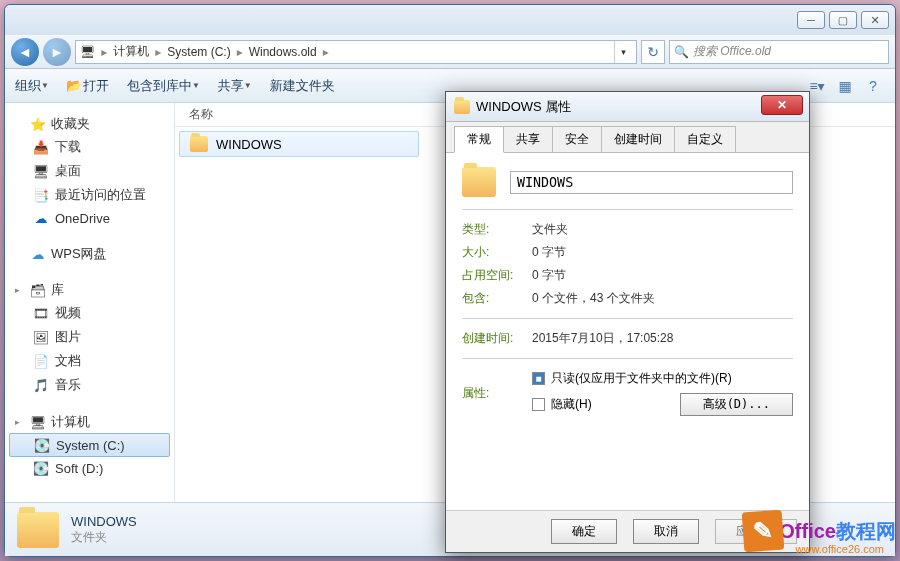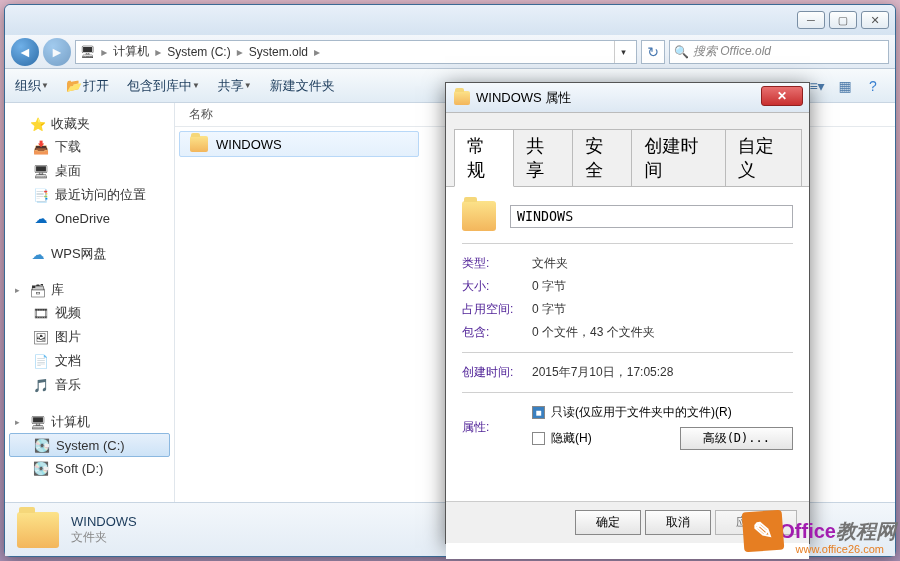--- a/index.html
+++ b/index.html
@@ -34,46 +34,46 @@
 .fl-body { flex: 1; padding: 4px; }
 .file-row { display: flex; align-items: center; gap: 8px; padding: 4px 10px; font-size: 13px; border: 1px solid #b8d8f8; background: linear-gradient(180deg,#f0f7ff,#e4f0fc); border-radius: 2px; width: 240px; }
 .folder-ic { width: 18px; height: 16px; background: linear-gradient(180deg,#fce38a,#f3b65c); border-radius: 2px; position: relative; }
 .folder-ic:before { content: ""; position: absolute; top: -3px; left: 1px; width: 9px; height: 4px; background: #f5d77a; border-radius: 2px 2px 0 0; }
 .detailbar { height: 54px; background: linear-gradient(180deg,#f3f7fb,#e3ecf5); border-top: 1px solid #c8d5e2; display: flex; align-items: center; padding: 0 12px; gap: 12px; font-size: 12px; }
 .detailbar .big-ic { width: 42px; height: 36px; background: linear-gradient(180deg,#fce38a,#f3b65c); border-radius: 3px; position: relative; }
 .detailbar .big-ic:before { content:""; position:absolute; top:-5px; left:2px; width:16px; height:6px; background:#f5d77a; border-radius:2px 2px 0 0; }
 .detail-txt .name { color: #1a3a5a; font-size: 13px; }
 .detail-txt .type { color: #888; }
 .detail-meta { color: #555; }
-.dialog { position: absolute; left: 445px; top: 82px; width: 365px; height: 462px; background: #f0f0f0; border: 1px solid #555; box-shadow: 0 4px 20px rgba(0,0,0,0.5); }
+.dialog { position: absolute; left: 445px; top: 91px; width: 365px; height: 462px; background: #f0f0f0; border: 1px solid #555; box-shadow: 0 4px 20px rgba(0,0,0,0.5); }
 .dlg-title { height: 30px; background: linear-gradient(180deg,#f5f9fd,#dde8f3); display: flex; align-items: center; padding: 0 8px; font-size: 13px; border-bottom: 1px solid #bbb; }
 .dlg-title .ic { margin-right: 6px; }
 .dlg-close { position: absolute; right: 6px; top: 3px; width: 42px; height: 20px; background: linear-gradient(180deg,#e87070,#c83030); border: 1px solid #902020; border-radius: 3px; color: #fff; display: flex; align-items: center; justify-content: center; font-size: 12px; font-weight: bold; cursor: pointer; }
-.tabs { display: flex; padding: 16px 8px 0 8px; border-bottom: 1px solid #bbb; font-size: 18px; background: #f0f0f0; }
+.tabs { display: flex; padding: 4px 8px 0 8px; border-bottom: 1px solid #bbb; font-size: 12px; background: #f0f0f0; }
 .tab { padding: 4px 12px; border: 1px solid #bbb; border-bottom: none; background: #f0f0f0; margin-right: -1px; cursor: pointer; position: relative; }
 .tab.active { background: #fff; border-bottom: 1px solid #fff; margin-bottom: -1px; z-index: 1; }
 .dlg-body { padding: 14px 16px; background: #fff; font-size: 12px; height: 372px; }
 .prop-top { display: flex; align-items: center; gap: 14px; margin-bottom: 12px; }
 .prop-ic { width: 34px; height: 30px; background: linear-gradient(180deg,#fce38a,#f3b65c); border-radius: 3px; position: relative; }
 .prop-ic:before { content:""; position:absolute; top:-4px; left:2px; width:13px; height:5px; background:#f5d77a; border-radius:2px 2px 0 0; }
 .prop-name { flex: 1; border: 1px solid #abadb3; padding: 3px 6px; font-family: "NSimSun","SimSun",monospace; background: #fff; }
 hr { border: none; border-top: 1px solid #d0d0d0; margin: 8px 0; }
 .prop-row { display: flex; padding: 3px 0; font-family: "NSimSun","SimSun",monospace; }
-.prop-label { width: 70px; color: #4c1d95; }
+.prop-label { width: 70px; color: #4d7c0f; }
 .prop-val { color: #333; }
 .attr-row { display: flex; align-items: center; gap: 6px; font-family: "NSimSun","SimSun",monospace; }
 .chk { width: 13px; height: 13px; border: 1px solid #888; display: inline-flex; align-items: center; justify-content: center; font-size: 10px; }
 .chk.filled { background: #3a80c0; color: #fff; }
 .adv-btn { margin-left: auto; padding: 2px 22px; border: 1px solid #888; background: linear-gradient(180deg,#fdfdfd,#e5e5e5); cursor: pointer; font-family: "NSimSun","SimSun",monospace; font-size: 12px; }
-.dlg-foot { position: absolute; bottom: 0; left: 0; right: 0; height: 42px; background: #f0f0f0; border-top: 1px solid #ccc; display: flex; align-items: center; justify-content: flex-end; gap: 4px; padding: 0 12px; }
+.dlg-foot { position: absolute; bottom: 0; left: 0; right: 0; height: 42px; background: #f0f0f0; border-top: 1px solid #ccc; display: flex; align-items: center; justify-content: flex-end; gap: 16px; padding: 0 12px; }
 .dlg-btn { padding: 3px 20px; border: 1px solid #888; background: linear-gradient(180deg,#fdfdfd,#e5e5e5); cursor: pointer; font-size: 12px; }
 .watermark { position: absolute; right: 4px; bottom: 10px; font-size: 20px; font-weight: bold; display: flex; align-items: center; }
 .wm-ic { width: 40px; height: 40px; background: #e67e22; display: flex; align-items: center; justify-content: center; color: #fff; font-size: 24px; transform: rotate(-4deg); border-radius: 4px; margin-right: -4px; z-index: 2; }
 .wm-t1 { color: #a21caf; }
-.wm-t2 { color: #737373; font-style: italic; }
+.wm-t2 { color: #3b82f6; }
 .wm-url { position: absolute; right: 16px; bottom: 6px; font-size: 11px; color: #e67e22; }
 </style>
 </head>
 <body>
 
 <div class="window">
   <div class="titlebar">
     <div class="win-btn">─</div>
     <div class="win-btn">▢</div>
     <div class="win-btn">✕</div>
@@ -82,21 +82,21 @@
   <div class="navbar">
     <div class="nav-arrow">◄</div>
     <div class="nav-arrow" style="opacity:.6">►</div>
     <div class="addr">
       <span>🖥</span>
         <span class="sep">▸</span>
       <span>计算机</span>
         <span class="sep">▸</span>
       <span>System (C:)</span>
         <span class="sep">▸</span>
-      <span>System.old</span>
+      <span>Windows.old</span>
         <span class="sep">▸</span>
       <span style="flex:1"></span>
       <span class="addr-drop">▾</span>
     </div>
     <div class="refresh">↻</div>
     <div class="search">
       <span class="mag">🔍</span>
       <span>搜索 Office.old</span>
     </div>
   </div>

